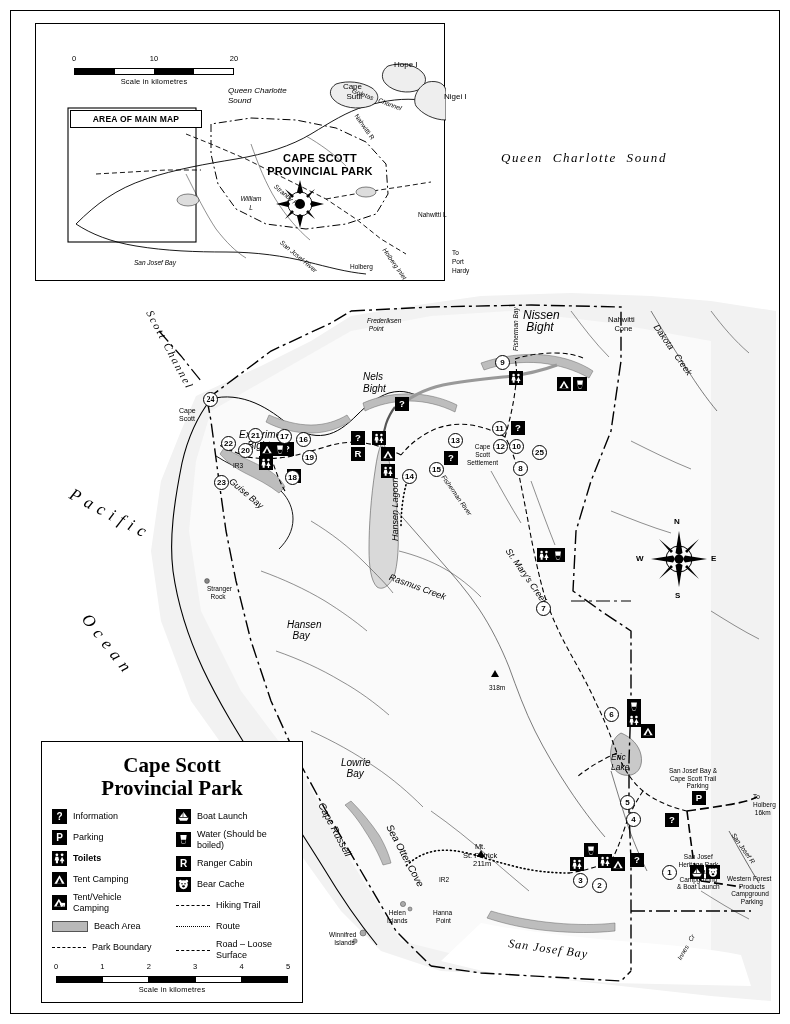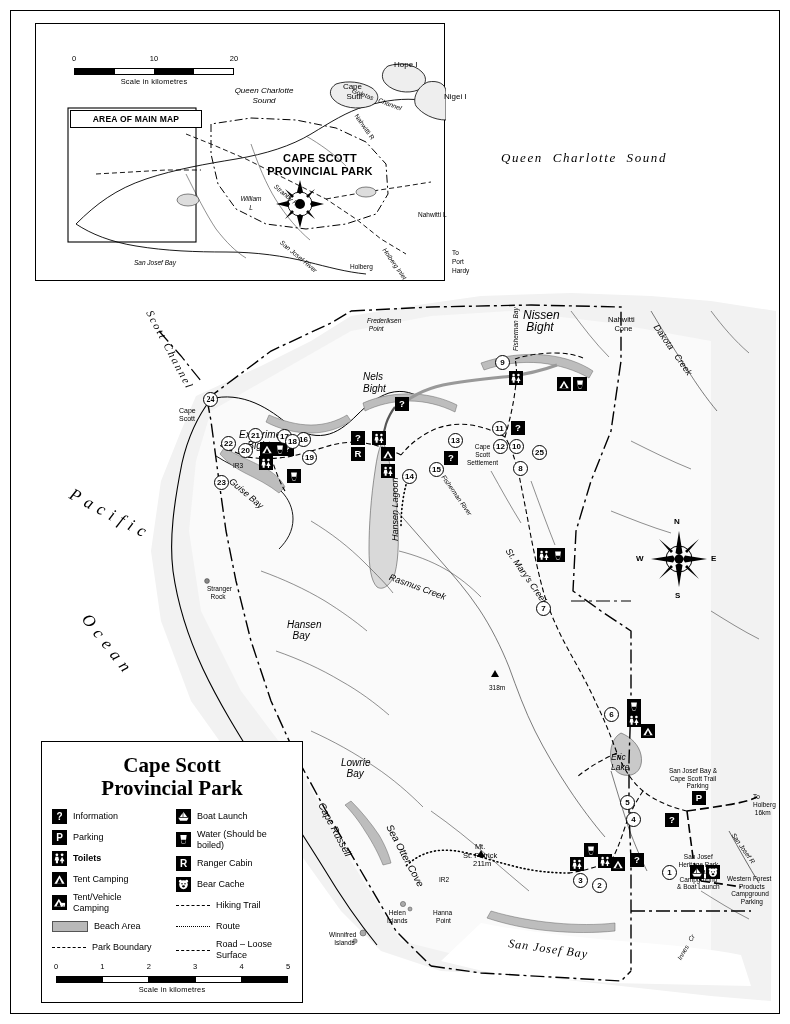--- a/index.html
+++ b/index.html
@@ -421,21 +421,21 @@
             <i class="fill"></i>
             <i></i>
         </div>
         <div class="scalebar-caption">Scale in kilometres</div>
       </div>
 
       <div class="inset-title">AREA OF MAIN MAP</div>
       <div class="inset-park-label" style="white-space:pre-line;">CAPE SCOTT
 PROVINCIAL PARK</div>
 
-      <div class="lbl italic" style="left:183px;top:62px;width:90px;text-align:center;line-height:10px;">Queen Charlotte
+      <div class="lbl italic" style="left:192px;top:62px;width:90px;line-height:10px;">Queen Charlotte
 Sound</div>
       <div class="lbl" style="left:292px;top:58px;width:34px;text-align:right;line-height:10px;">Cape
 Sutil</div>
       <div class="lbl" style="left:358px;top:36px;">Hope I</div>
       <div class="lbl" style="left:408px;top:68px;">Nigei I</div>
       <div class="lbl small italic rotp20" style="left:318px;top:62px;">Goletas   Channel</div>
       <div class="lbl small rotp55" style="left:324px;top:88px;">Nahwitti R</div>
       <div class="lbl small" style="left:382px;top:186px;">Nahwitti L</div>
       <div class="lbl small italic" style="left:200px;top:170px;width:30px;text-align:center;line-height:9px;">William
 L</div>
@@ -713,21 +713,21 @@
         <div class="num" style="left: 502px; top: 450px;">8</div>
         <div class="num" style="left: 484px; top: 344px;">9</div>
         <div class="num" style="left: 498px; top: 428px;">10</div>
         <div class="num" style="left: 481px; top: 410px;">11</div>
         <div class="num" style="left: 482px; top: 428px;">12</div>
         <div class="num" style="left: 437px; top: 422px;">13</div>
         <div class="num" style="left: 391px; top: 458px;">14</div>
         <div class="num" style="left: 418px; top: 451px;">15</div>
         <div class="num" style="left: 285px; top: 421px;">16</div>
         <div class="num" style="left: 266px; top: 418px;">17</div>
-        <div class="num" style="left: 274px; top: 423px;">18</div>
+        <div class="num" style="left: 274px; top: 459px;">18</div>
         <div class="num" style="left: 291px; top: 439px;">19</div>
         <div class="num" style="left: 227px; top: 432px;">20</div>
         <div class="num" style="left: 237px; top: 417px;">21</div>
         <div class="num" style="left: 210px; top: 425px;">22</div>
         <div class="num" style="left: 203px; top: 464px;">23</div>
         <div class="num" style="left: 192px; top: 381px; font-family: Liberation Serif, serif;">24</div>
         <div class="num" style="left: 521px; top: 434px;">25</div>
       </div>
 
     <div class="legend">

